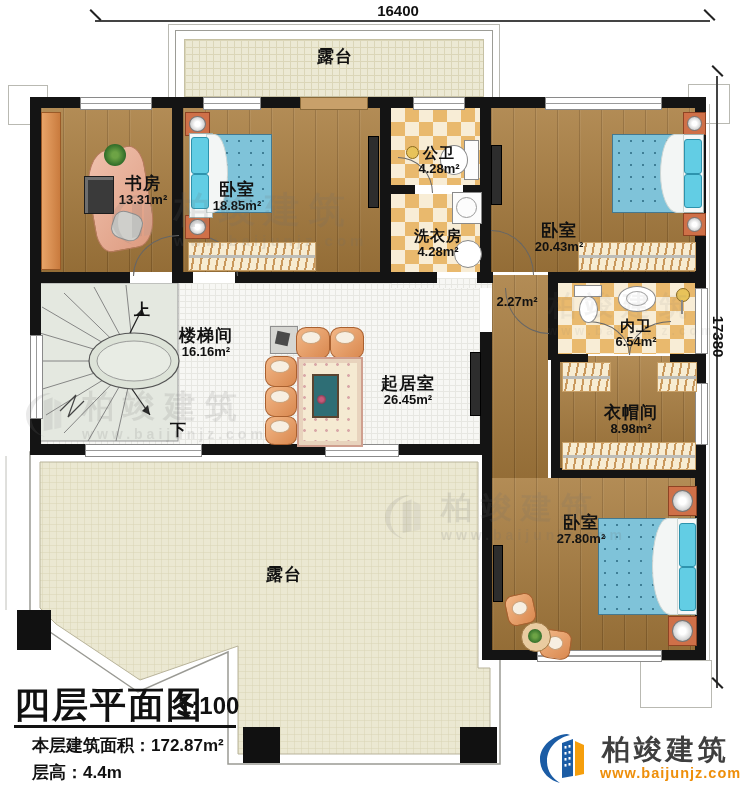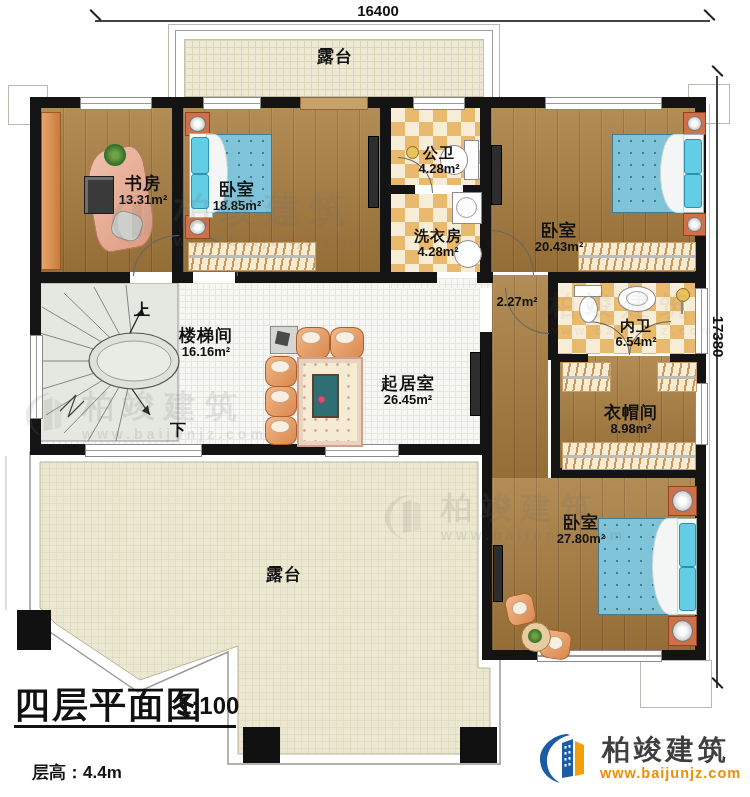--- a/index.html
+++ b/index.html
@@ -300,21 +300,21 @@
       <div class="ar">8.98m²</div>
     </div>
   <div class="rlabel" style="left:581px;top:513px;">
     <div class="nm">卧室</div>
       <div class="ar">27.80m²</div>
     </div>
 
   <div class="dim" style="left:95px;top:20px;width:615px;height:2px;"></div>
   <div class="tick" style="left:88px;top:14px;"></div>
   <div class="tick" style="left:702px;top:14px;"></div>
-  <div class="dimlabel" style="left:340px;top:2px;width:76px;">16400</div>
+  <div class="dimlabel" style="left:360px;top:2px;width:76px;">16400</div>
   <div class="dim" style="left:716px;top:76px;width:2px;height:612px;"></div>
   <div class="tick" style="left:710px;top:70px;"></div>
   <div class="tick" style="left:710px;top:682px;"></div>
   <div class="dimlabel" style="left:688px;top:328px;width:60px;transform:rotate(90deg);">17380</div>
 
   <div class="wm" style="left:112px;top:192px;">
     <svg width="52" height="56" viewBox="0 0 52 56">
       <path d="M28 4 C14 7 6 18 6 30 C6 41 12 49 22 53 C10 50 0 41 0 28 C0 15 12 5 25 3 Z" fill="#777"></path>
       <polygon points="20,12 30,8 30,44 20,46" fill="#777"></polygon>
         <polygon points="32,10 40,14 40,42 32,44" fill="#999"></polygon>
@@ -349,20 +349,21 @@
   <div class="wm" style="left:548px;top:292px;opacity:.08;">
     <div>
         <div class="wm-nm" style="font-size:28px;">柏竣建筑</div>
          <div class="wm-url" style="font-size:12px;">www.baijunjz.com</div>
       </div>
   </div>
 
   <div class="abs" style="left:14px;top:681px;font-size:36px;font-weight:bold;letter-spacing:2px;">四层平面图</div>
   <div class="abs" style="left:178px;top:692px;font-size:24px;font-weight:bold;">1:100</div>
   <div class="abs" style="left:14px;top:725px;width:222px;height:3px;background:#111;"></div>
+  <div class="abs" style="left:32px;top:734px;font-size:17px;font-weight:bold;">本层建筑面积：172.87m²</div>
   <div class="abs" style="left:32px;top:761px;font-size:17px;font-weight:bold;">层高：4.4m</div>
 
   <svg class="abs" style="left:538px;top:730px;" width="60" height="58" viewBox="0 0 60 58">
     <path d="M32 5 C18 8 9 19 9 31 C9 41 14 48 22 53 C11 50 2 42 2 29 C2 16 15 5 29 4 Z" fill="#1b5ca5"></path>
     <polygon points="24,13 35,9 35,46 24,48" fill="#1b5ca5"></polygon>
     <polygon points="37,11 46,15 46,44 37,46" fill="#f59e0c"></polygon>
     <g fill="#fff">
         <rect x="26.5" y="16" width="2" height="2.6"></rect>
         <rect x="30.5" y="15" width="2" height="2.6"></rect>
     <rect x="26.5" y="22" width="2" height="2.6"></rect>

